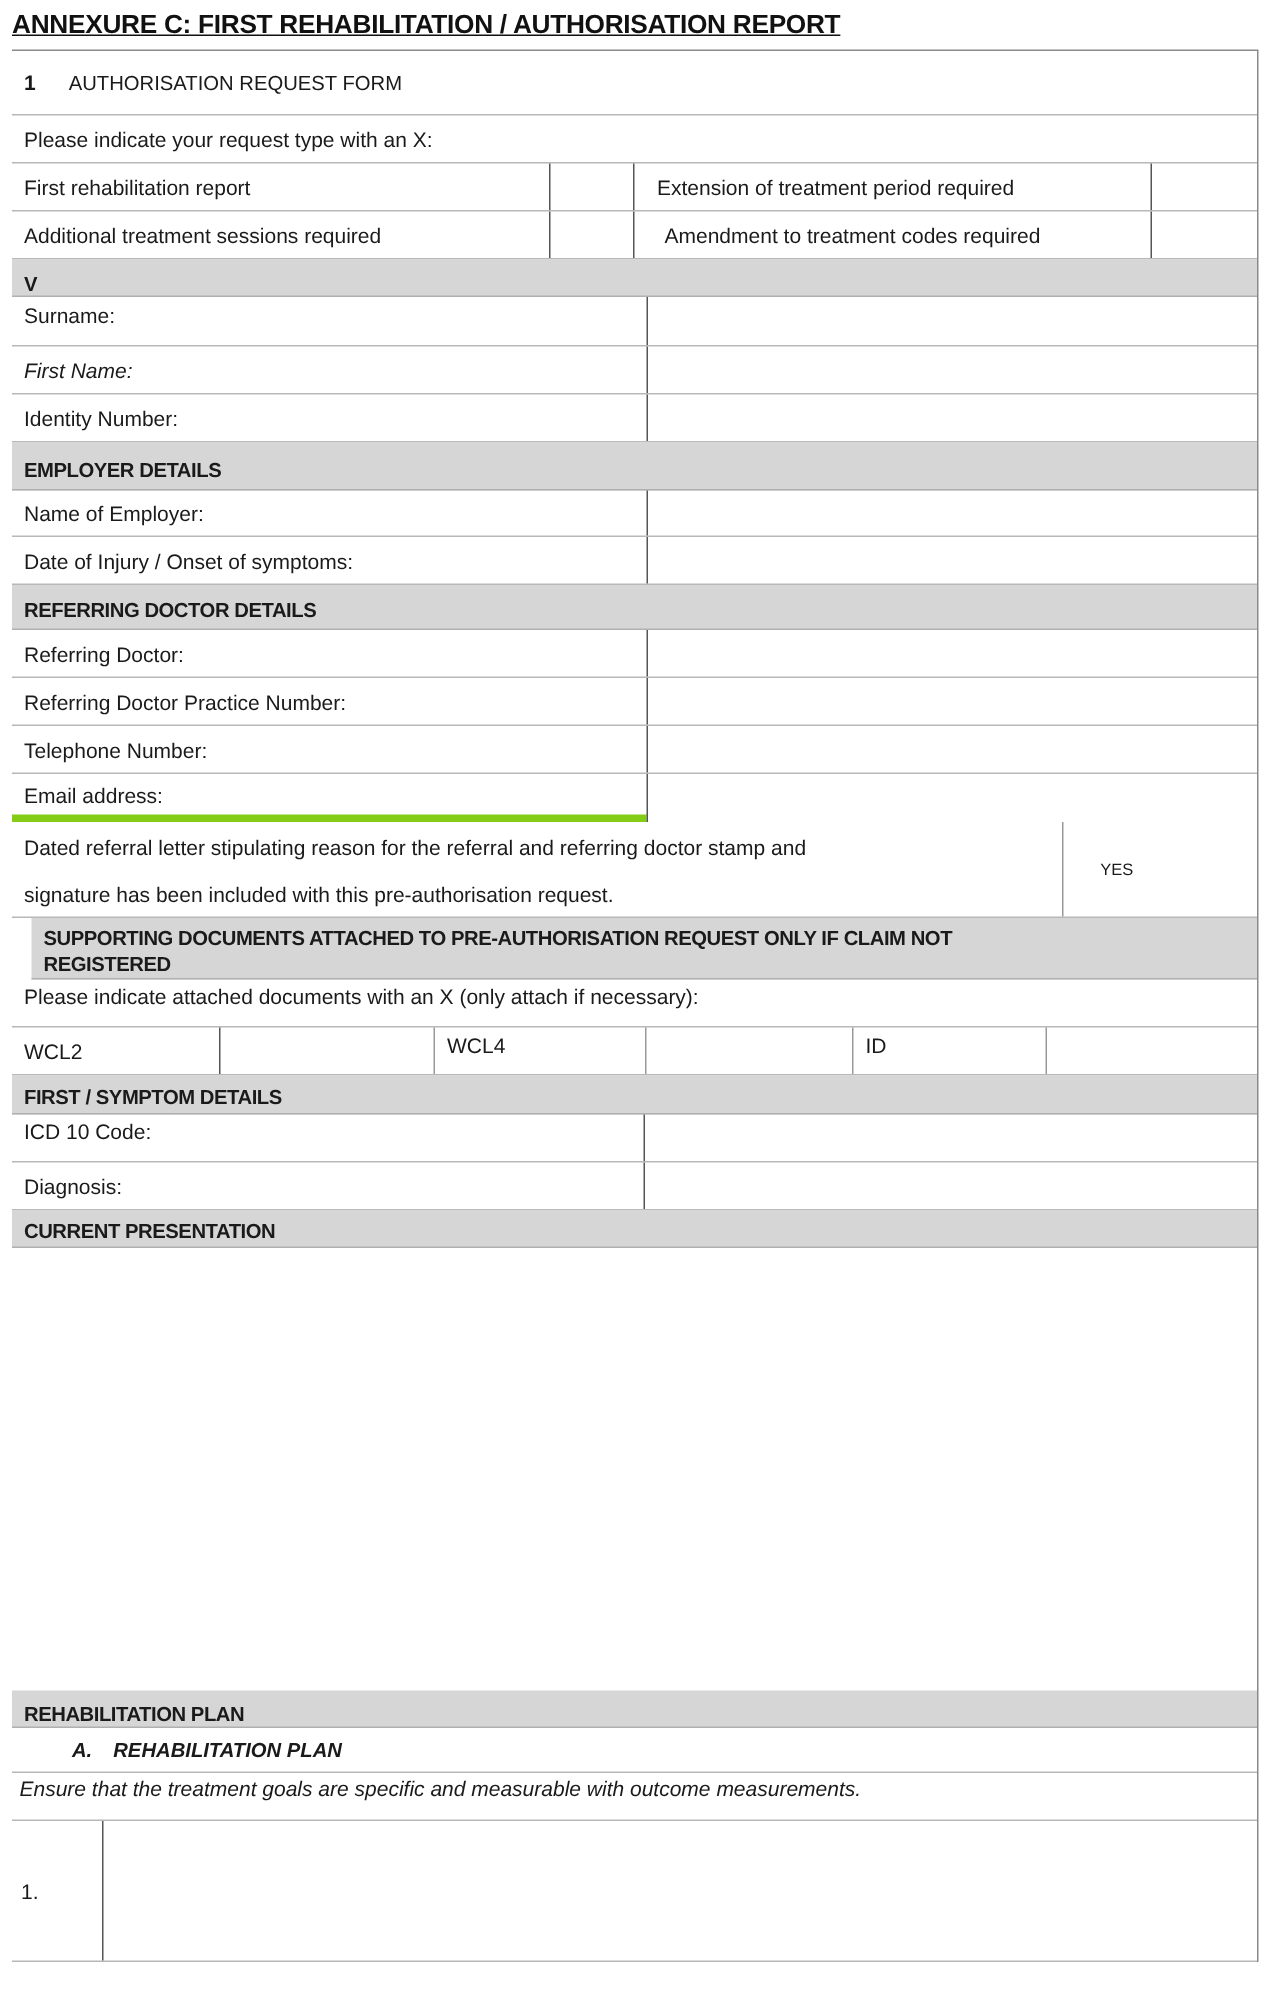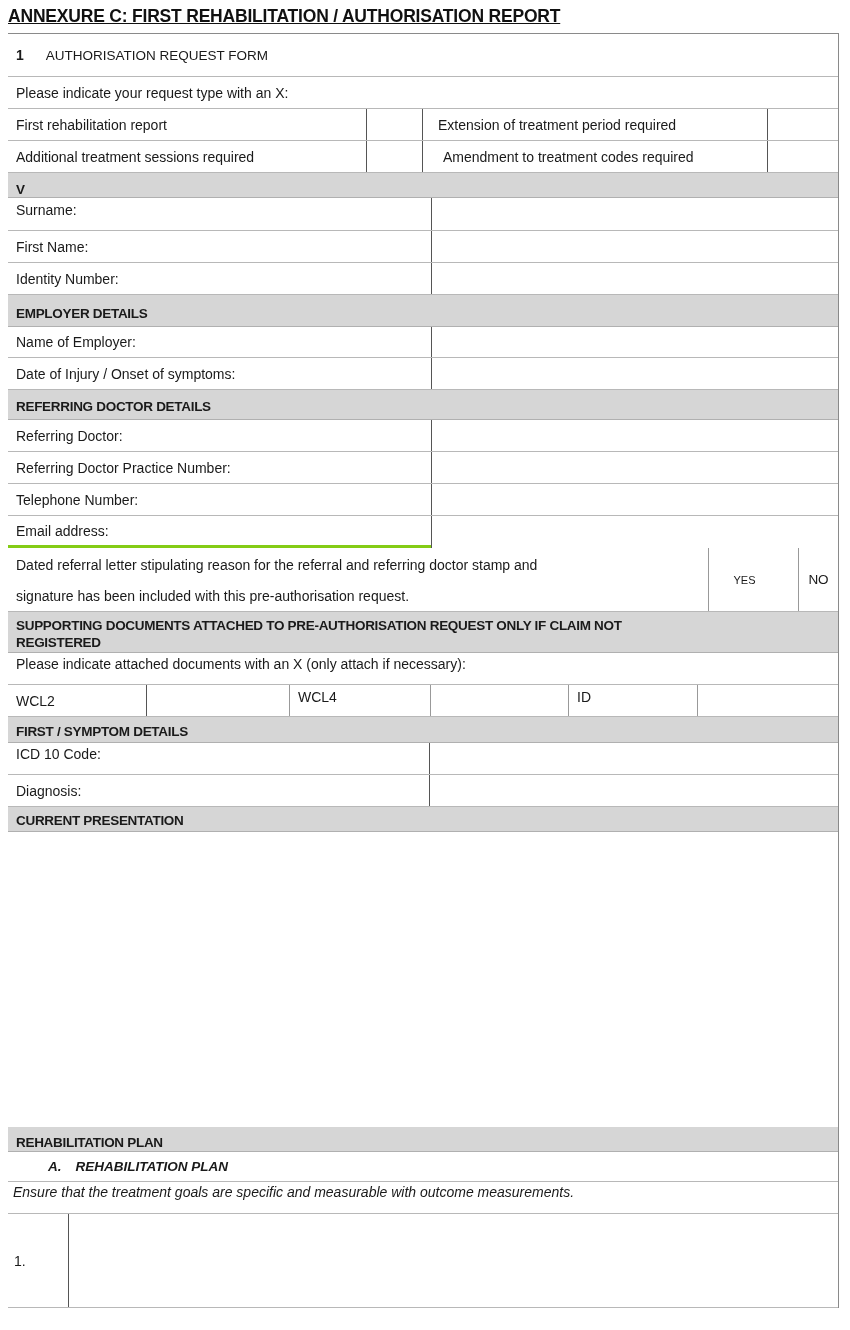--- a/index.html
+++ b/index.html
@@ -74,21 +74,21 @@
   </div>
 
   <div class="row hdr" style="height:25px;">
     <div class="cell" style="padding-top:8px;">V</div>
   </div>
 
   <div class="row" style="height:33px;">
     <div class="cell label-col" style="align-items:flex-start; padding-top:4px;">Surname:</div>
     <div class="cell value-col vline"></div>
   </div>
-  <div class="row" style="height:32px;">
+  <div class="row" style="height:32px;font-style:italic;">
     <div class="cell label-col">First Name:</div>
     <div class="cell value-col vline"></div>
   </div>
   <div class="row" style="height:32px;">
     <div class="cell label-col">Identity Number:</div>
     <div class="cell value-col vline"></div>
   </div>
 
   <div class="row hdr" style="height:32px;">
     <div class="cell" style="padding-top:6px;">EMPLOYER DETAILS</div>
@@ -111,34 +111,33 @@
   </div>
   <div class="row" style="height:32px;">
     <div class="cell label-col">Referring Doctor Practice Number:</div>
     <div class="cell value-col vline"></div>
   </div>
   <div class="row" style="height:32px;">
     <div class="cell label-col">Telephone Number:</div>
     <div class="cell value-col vline"></div>
   </div>
   <div class="row" style="height:32px; border-bottom:none;">
-    <div class="cell label-col" style="border-bottom:3px solid #84cc16;">Email address:</div>
+    <div class="cell label-col" style="border-bottom:5px solid #84cc16;">Email address:</div>
     <div class="cell value-col vline" style="border-bottom:none;"></div>
   </div>
 
   <div class="row" style="height:64px;gap:18px;">
     <div class="cell" style="width:682px; flex-direction:column; align-items:flex-start; justify-content:space-around; padding-top:2px;">
       <span>Dated referral letter stipulating reason for the referral and referring doctor stamp and</span>
       <span>signature has been included with this pre-authorisation request.</span>
     </div>
     <div class="cell vline-light checkbox-cell" style="width:72px; justify-content:center; font-size:11px;">YES</div>
-    <div class="cell vline-light checkbox-cell" style="flex:1; justify-content:center; font-size:13.5px;">NO</div>
   </div>
 
-  <div class="row hdr" style="height:41px;">
+  <div class="row hdr" style="height:41px;margin-left:13px;">
     <div class="cell" style="flex-direction:column; align-items:flex-start; justify-content:flex-end; line-height:17px; padding-bottom:1px;">
       <span>SUPPORTING DOCUMENTS ATTACHED TO PRE-AUTHORISATION REQUEST ONLY IF CLAIM NOT</span>
       <span>REGISTERED</span>
     </div>
   </div>
   <div class="row" style="height:32px;">
     <div class="cell" style="flex:1; align-items:flex-start; padding-top:3px;">Please indicate attached documents with an X  (only attach if necessary):</div>
   </div>
   <div class="row" style="height:32px;">
     <div class="cell" style="width:138px;">WCL2</div>

